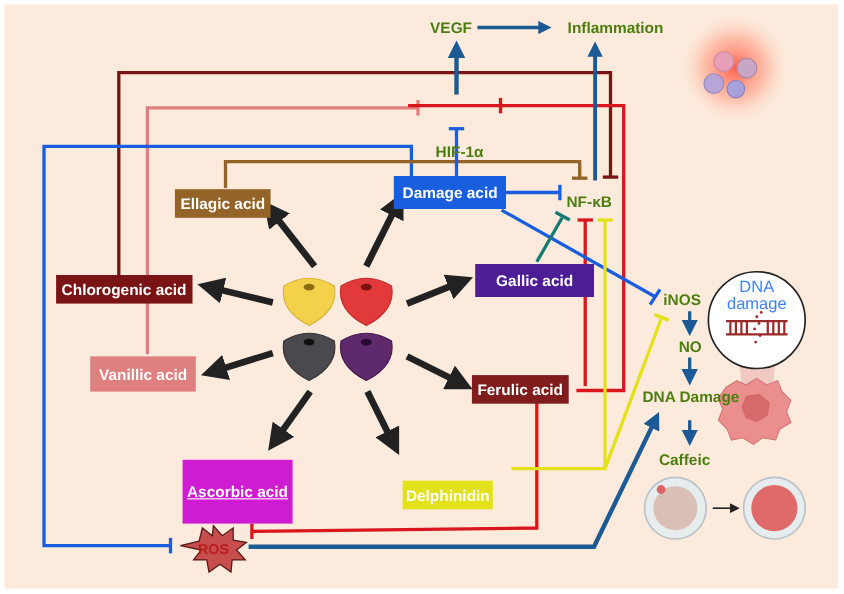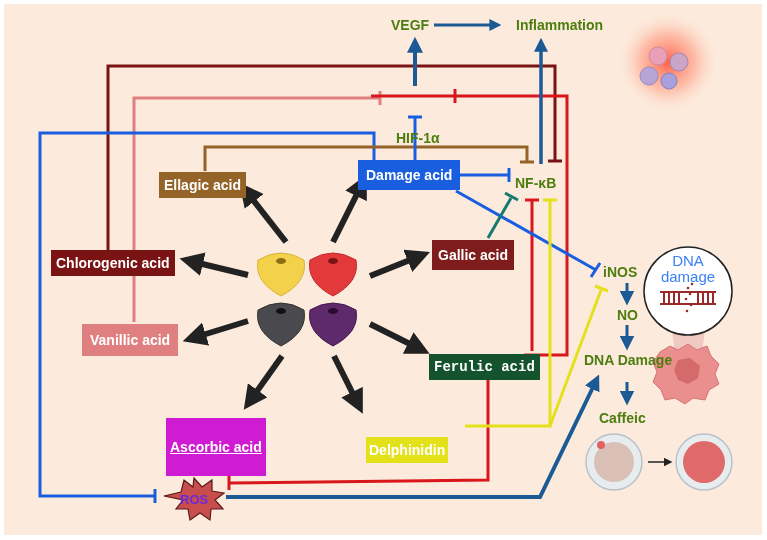--- a/index.html
+++ b/index.html
@@ -1,21 +1,21 @@
 <!DOCTYPE html>
 <html><head>
 <meta charset="utf-8">
 <style>
   html, body { margin: 0; padding: 0; background: #ffffff; }
   body { width: 767px; height: 540px; position: relative; overflow: hidden; font-family: "Liberation Sans", sans-serif; }
   #panel { position: absolute; left: 4px; top: 4px; width: 758px; height: 531px; background: #fcebdc; }
   svg#diagram { position: absolute; left: 0; top: 0; width: 767px; height: 540px; }
   .lbl { position: absolute; color: #fff; font-weight: bold; font-size: 14px; line-height: 1; padding: 6px 5px; white-space: nowrap; }
   .txt { position: absolute; color: #4d7c0f; font-weight: bold; font-size: 14px; white-space: nowrap; line-height: 1; }
-  .ros-text { position: absolute; color: #6d28d9; font-weight: bold; font-size: 13px; }
+  .ros-text { position: absolute; color: #b91c1c; font-weight: bold; font-size: 13px; }
   .dna-bubble-text { position: absolute; color: #3b82f6; font-size: 15px; text-align: center; line-height: 1.05; }
 </style>
 </head>
 <body>
 
 <div id="panel"></div>
 
 <svg id="diagram" viewBox="0 0 767 540">
   <defs>
     <marker id="ahBlack" markerWidth="4" markerHeight="4" refX="2.2" refY="2" orient="auto" markerUnits="strokeWidth">
@@ -160,22 +160,22 @@
     <line x1="648" y1="462" x2="668" y2="462" stroke="#222" stroke-width="1.5" marker-end="url(#ahSmallBlack)"></line>
     <circle cx="704" cy="462" r="28" fill="#e7ecef" stroke="#b9c2c8" stroke-width="1.5"></circle>
     <circle cx="704" cy="462" r="21" fill="#e06a6a"></circle>
   </g>
 </svg>
 
 <div class="lbl" style="left:159px;top:172px;background:#946327;">Ellagic acid</div>
 <div class="lbl" style="left:358px;top:160px;background:#1a5ee0;padding:8px 8px;">Damage acid</div>
 <div class="lbl" style="left:51px;top:250px;background:#7a1414;">Chlorogenic acid</div>
 <div class="lbl" style="left:82px;top:324px;background:#e07f7f;padding:9px 8px;">Vanillic acid</div>
-<div class="lbl" style="left:432px;top:240px;background:#7f1d1d;padding:8px 6px;">Gallic acid</div>
-<div class="lbl" style="left:429px;top:354px;background:#14532d;font-family:Liberation Mono, monospace;">Ferulic acid</div>
+<div class="lbl" style="left:432px;top:240px;background:#4c1d95;padding:8px 19px;">Gallic acid</div>
+<div class="lbl" style="left:429px;top:341px;background:#7f1d1d;">Ferulic acid</div>
 <div class="lbl" style="left:166px;top:418px;background:#cf1bd1;padding:22px 4px;text-decoration:underline;">Ascorbic acid</div>
 <div class="lbl" style="left:366px;top:410px;background:#e3e11a;padding:6px 3px;margin-top:27px;">Delphinidin</div>
 
 <div class="txt" style="left:391px;top:18px;">VEGF</div>
 <div class="txt" style="left:516px;top:18px;">Inflammation</div>
 <div class="txt" style="left:396px;top:91px;margin-top:40px;">HIF-1α</div>
 <div class="txt" style="left:515px;top:176px;">NF-κB</div>
 <div class="txt" style="left:603px;top:265px;">iNOS</div>
 <div class="txt" style="left:617px;top:308px;">NO</div>
 <div class="txt" style="left:584px;top:353px;">DNA Damage</div>

